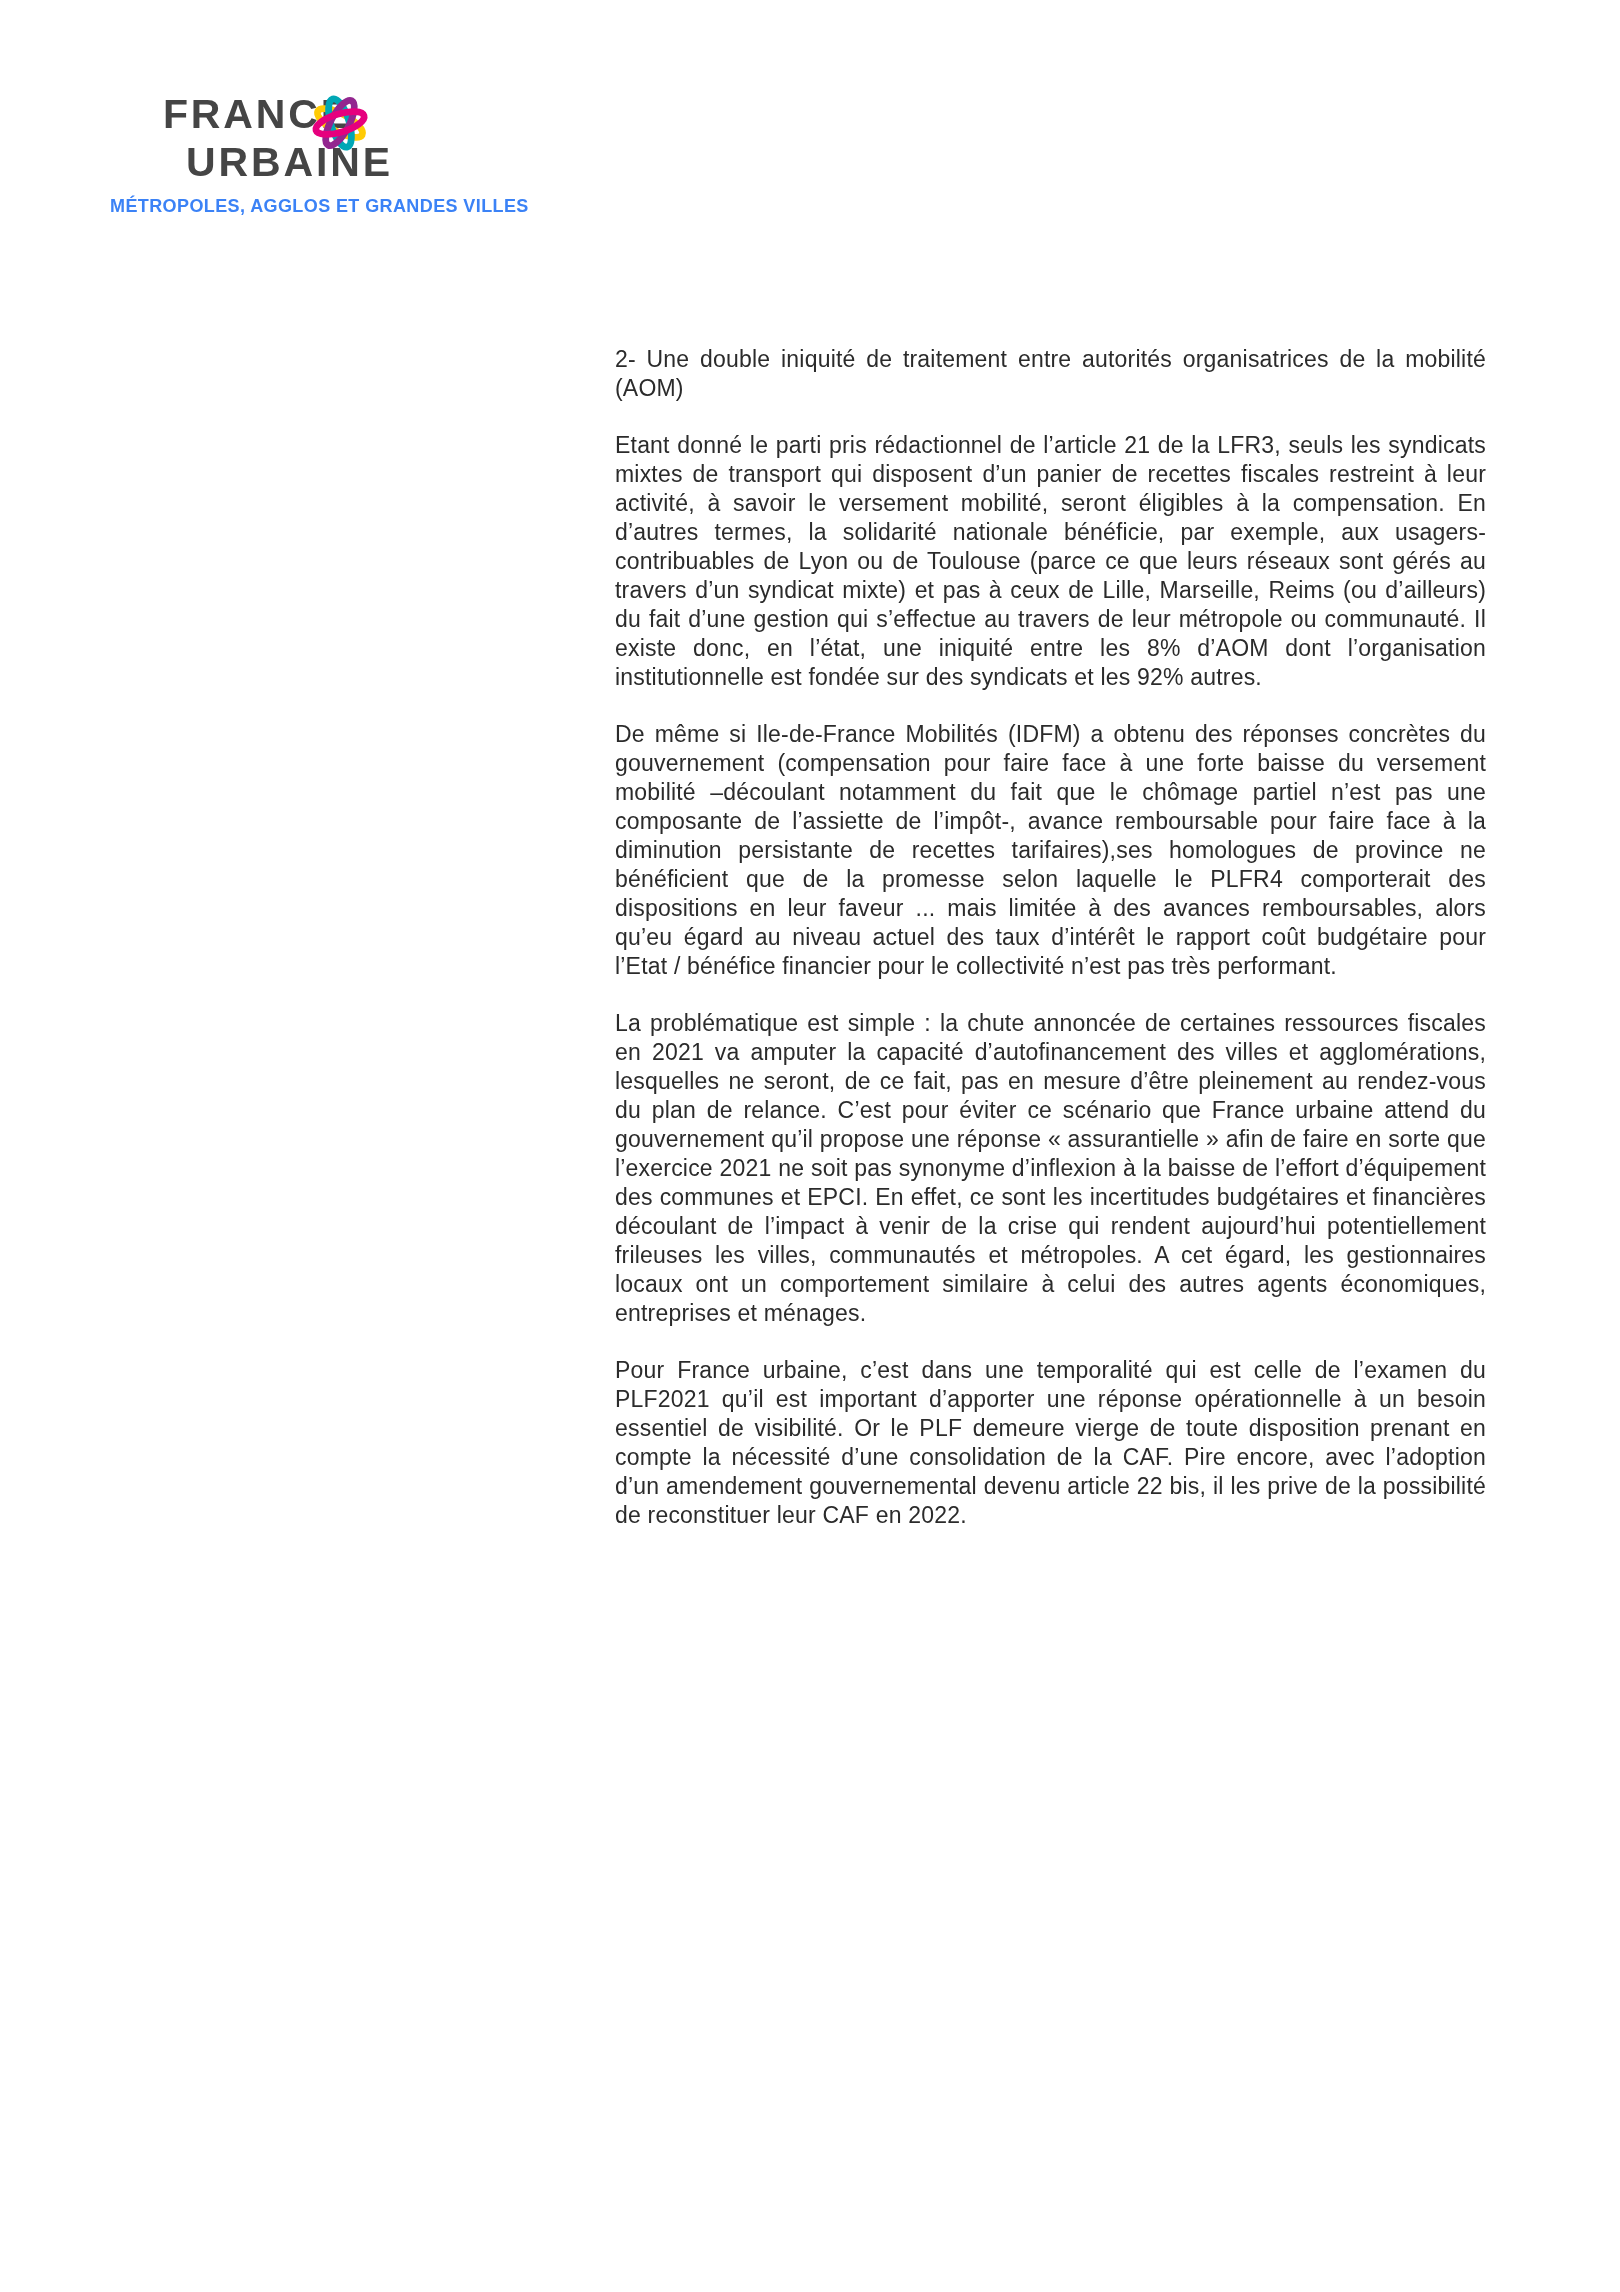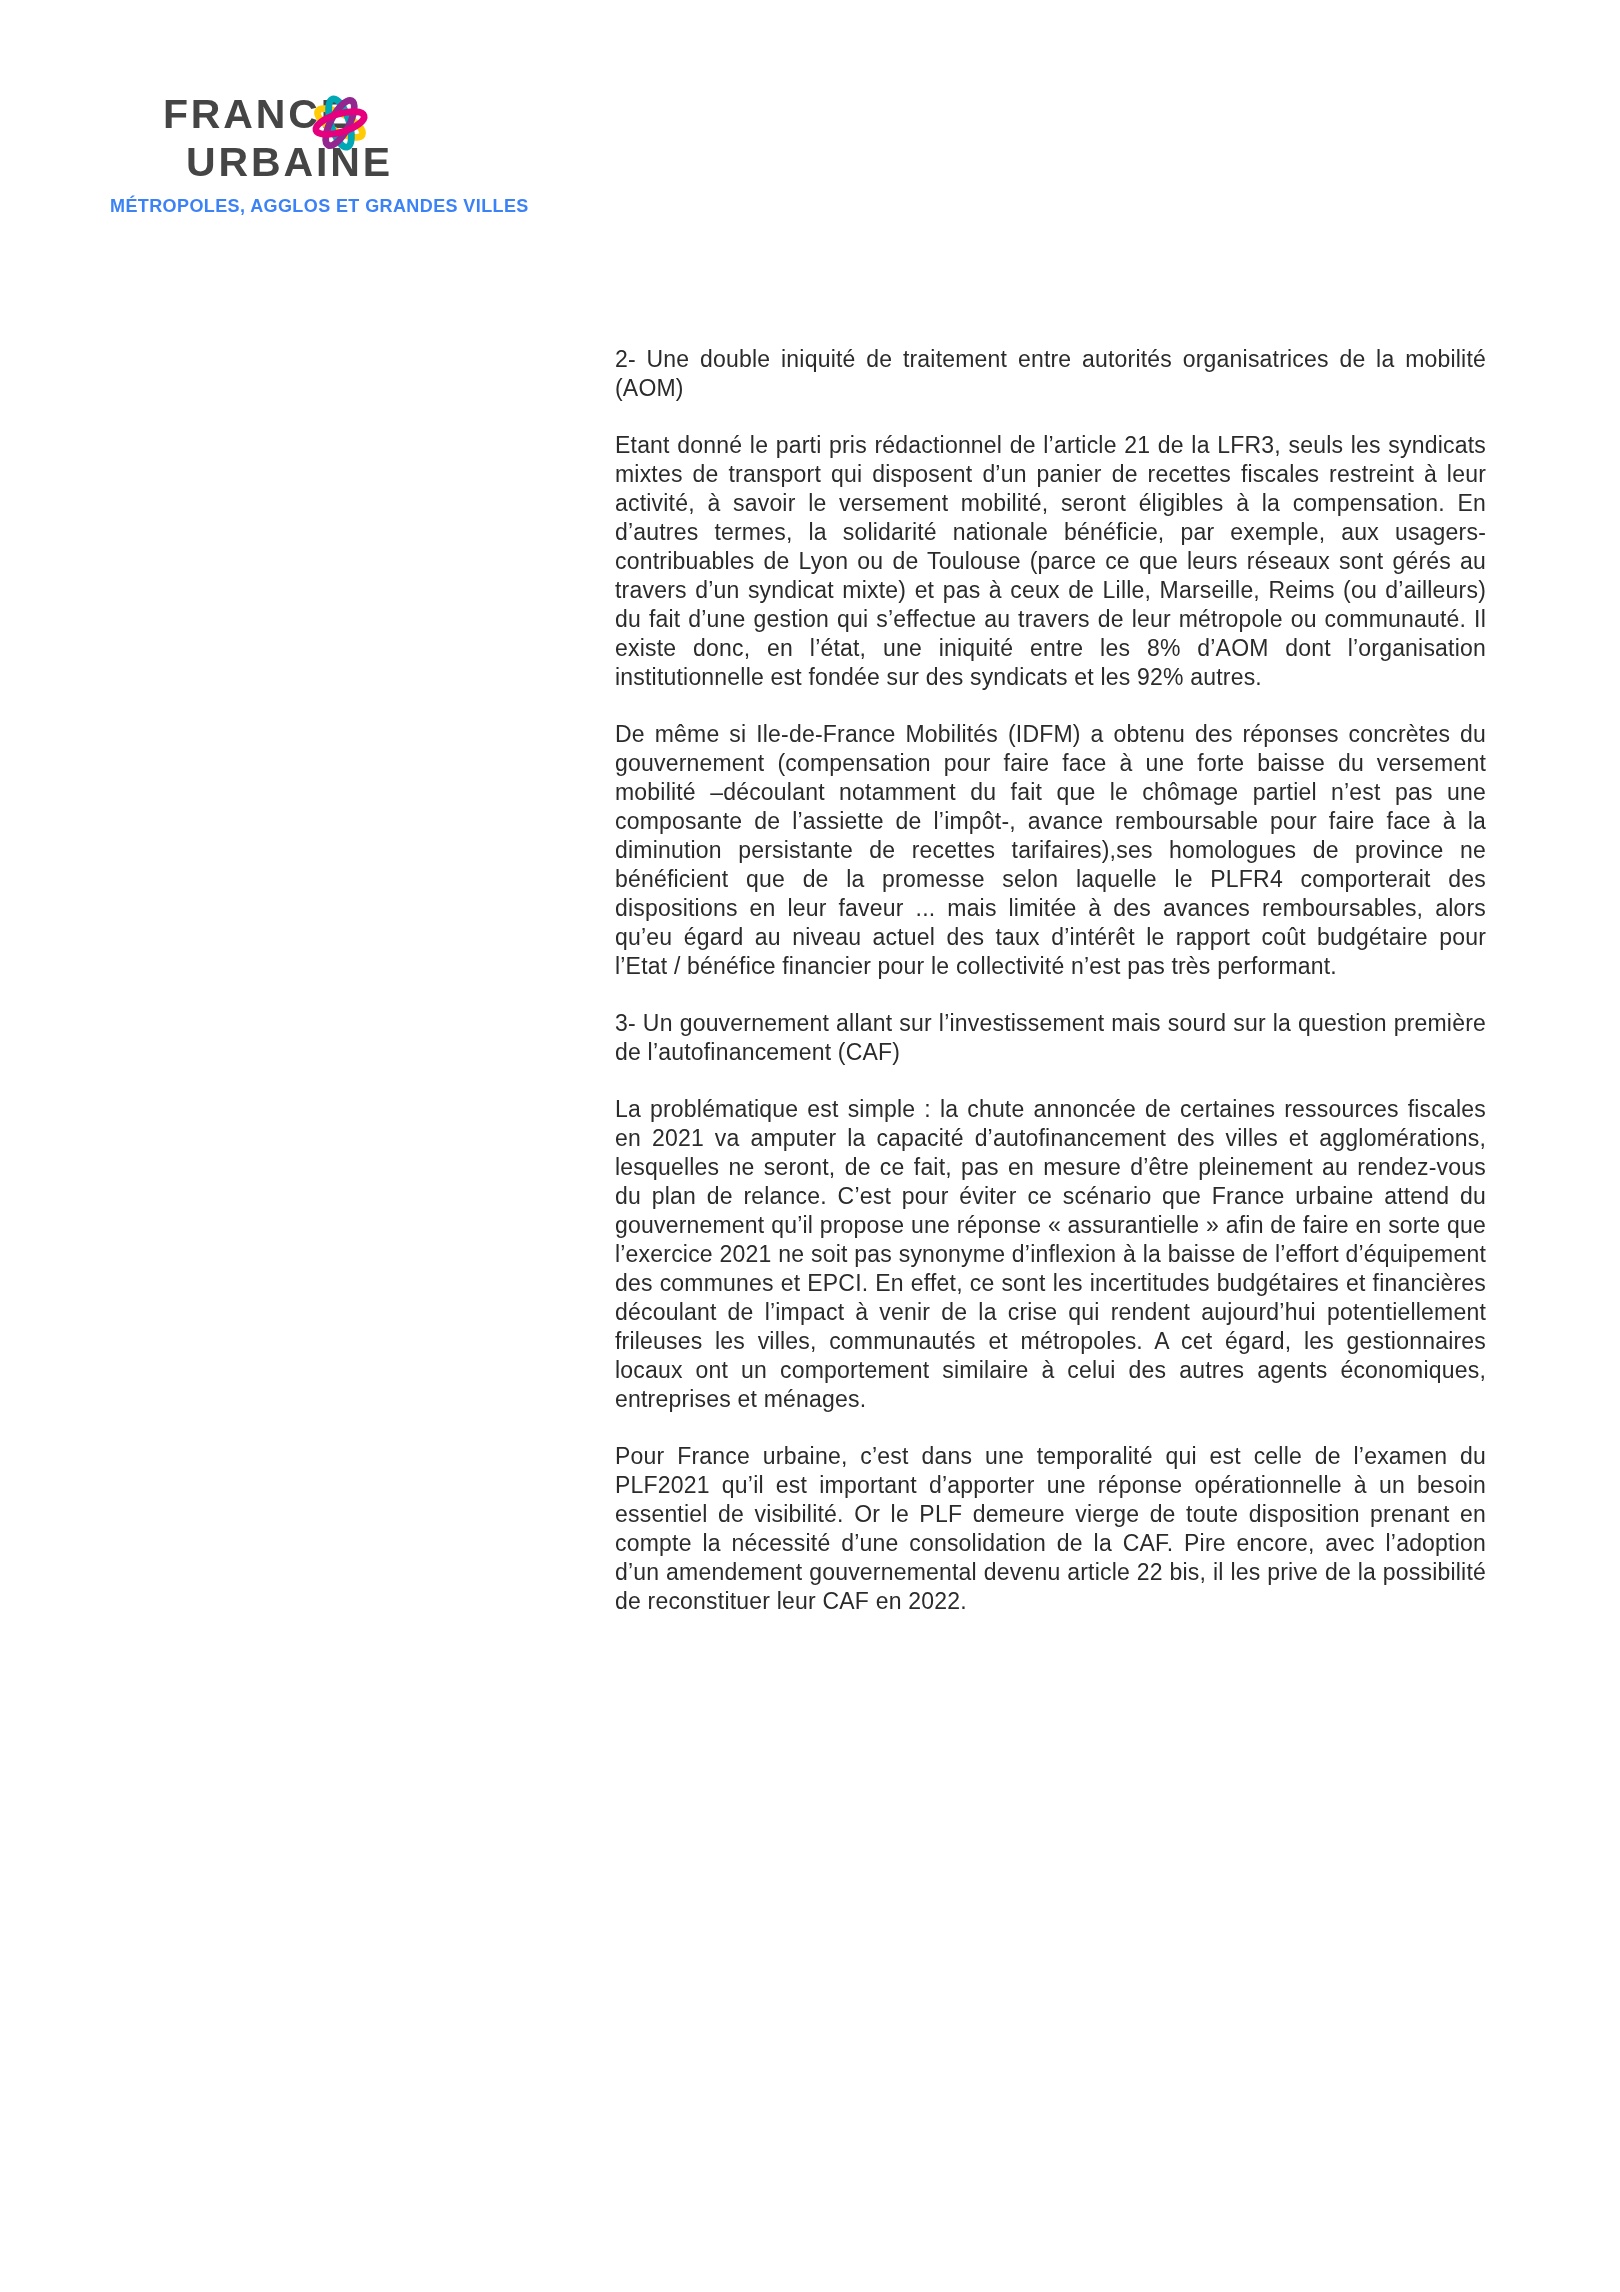--- a/index.html
+++ b/index.html
@@ -86,19 +86,18 @@
       </svg>
     </div>
     <div class="logo-urbaine">URBAINE</div>
     <div class="logo-tagline">MÉTROPOLES, AGGLOS ET GRANDES VILLES</div>
   </div>
 
   <div class="content">
     <p>2- Une double iniquité de traitement entre autorités organisatrices de la mobilité (AOM)</p>
     <p>Etant donné le parti pris rédactionnel de l’article 21 de la LFR3, seuls les syndicats mixtes de transport qui disposent d’un panier de recettes fiscales restreint à leur activité, à savoir le versement mobilité, seront éligibles à la compensation. En d’autres termes, la solidarité nationale bénéficie, par exemple, aux usagers-contribuables de Lyon ou de Toulouse (parce ce que leurs réseaux sont gérés au travers d’un syndicat mixte) et pas à ceux de Lille, Marseille, Reims (ou d’ailleurs) du fait d’une gestion qui s’effectue au travers de leur métropole ou communauté. Il existe donc, en l’état, une iniquité entre les 8% d’AOM dont l’organisation institutionnelle est fondée sur des syndicats et les 92% autres.</p>
     <p>De même si Ile-de-France Mobilités (IDFM) a obtenu des réponses concrètes du gouvernement (compensation pour faire face à une forte baisse du versement mobilité –découlant notamment du fait que le chômage partiel n’est pas une composante de l’assiette de l’impôt-, avance remboursable pour faire face à la diminution persistante de recettes tarifaires),ses homologues de province ne bénéficient que de la promesse selon laquelle le PLFR4 comporterait des dispositions en leur faveur ... mais limitée à des avances remboursables, alors qu’eu égard au niveau actuel des taux d’intérêt le rapport coût budgétaire pour l’Etat / bénéfice financier pour le collectivité n’est pas très performant.</p>
-    <p>3- Un gouvernement allant sur l’investissement mais sourd sur la question première de l’autofinancement (CAF)</p>
     <p>La problématique est simple : la chute annoncée de certaines ressources fiscales en 2021 va amputer la capacité d’autofinancement des villes et agglomérations, lesquelles ne seront, de ce fait, pas en mesure d’être pleinement au rendez-vous du plan de relance. C’est pour éviter ce scénario que France urbaine attend du gouvernement qu’il propose une réponse « assurantielle » afin de faire en sorte que l’exercice 2021 ne soit pas synonyme d’inflexion à la baisse de l’effort d’équipement des communes et EPCI. En effet, ce sont les incertitudes budgétaires et financières découlant de l’impact à venir de la crise qui rendent aujourd’hui potentiellement frileuses les villes, communautés et métropoles. A cet égard, les gestionnaires locaux ont un comportement similaire à celui des autres agents économiques, entreprises et ménages.</p>
     <p>Pour France urbaine, c’est dans une temporalité qui est celle de l’examen du PLF2021 qu’il est important d’apporter une réponse opérationnelle à un besoin essentiel de visibilité. Or le PLF demeure vierge de toute disposition prenant en compte la nécessité d’une consolidation de la CAF. Pire encore, avec l’adoption d’un amendement gouvernemental devenu article 22 bis, il les prive de la possibilité de reconstituer leur CAF en 2022.</p>
   </div>
 
 </div>
 
 
 </body></html>

